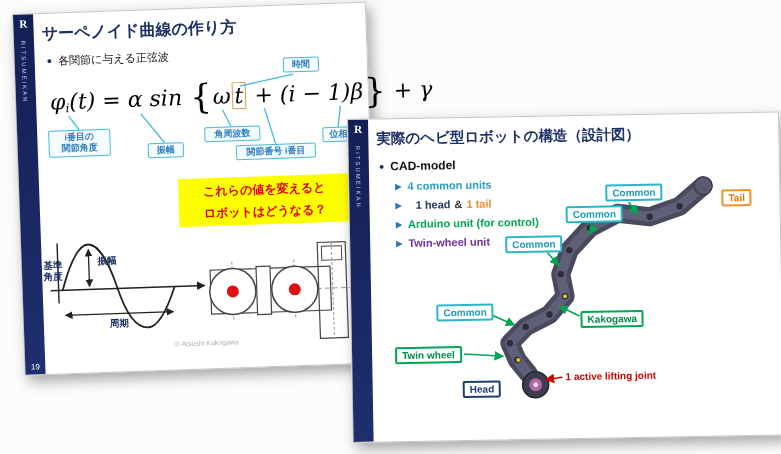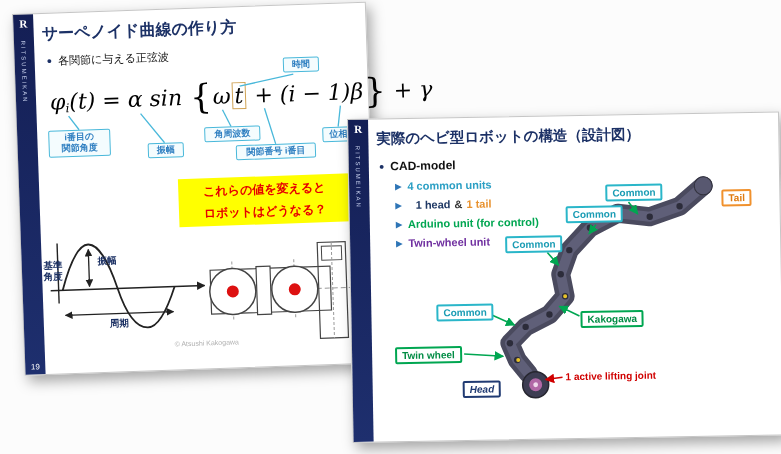--- a/index.html
+++ b/index.html
@@ -242,17 +242,17 @@
       </g>
     </svg>
 
     <div class="co co-teal" style="left:256px; top:69px;">Common</div>
     <div class="co co-orange" style="left:372px; top:70px;margin-top:6px;">Tail</div>
     <div class="co co-teal" style="left:216px; top:90px;">Common</div>
     <div class="co co-teal" style="left:155px; top:119px;">Common</div>
     <div class="co co-teal" style="left:85px;  top:186px;">Common</div>
     <div class="co co-green" style="left:229px; top:195px;">Kakogawa</div>
     <div class="co co-green" style="left:43px;  top:228px;">Twin wheel</div>
-    <div class="co co-navy" style="left:110px; top:263px;font-style:italic;">Head</div>
+    <div class="co co-navy" style="left:110px; top:263px;">Head</div>
     <div class="red-label" style="left:213px; top:255px;">1 active lifting joint</div>
   </div>
 
 </div>
 
 </body></html>

